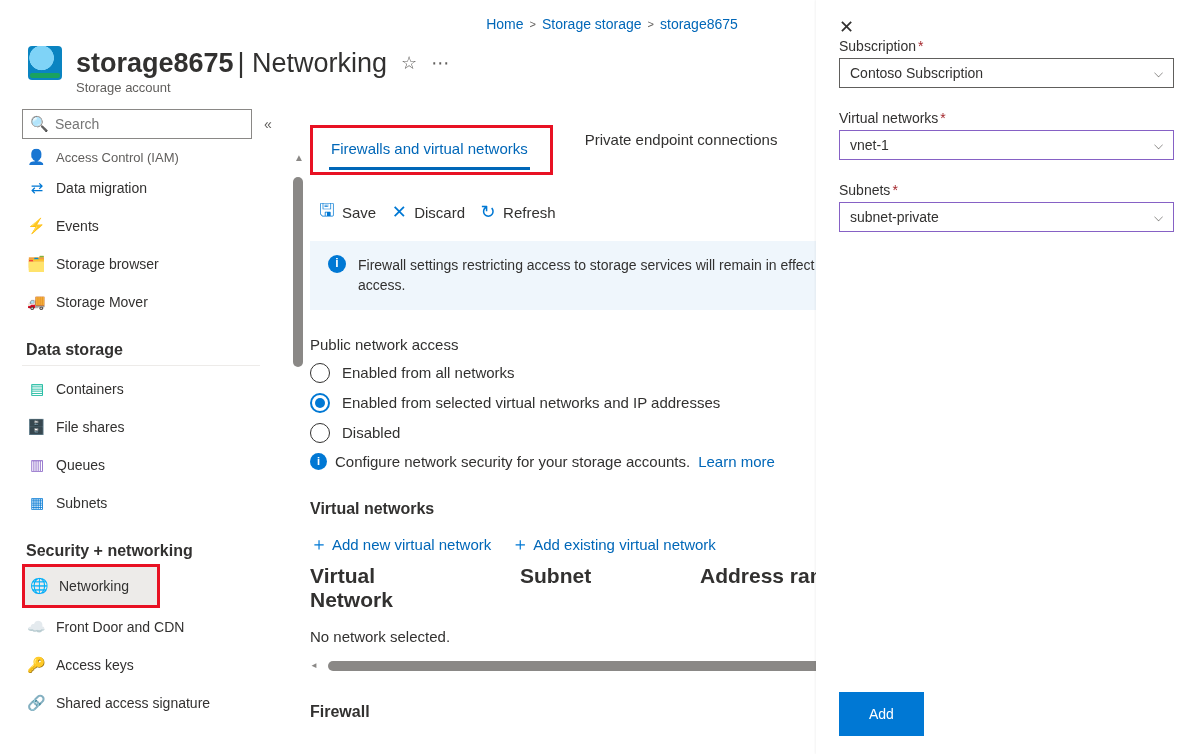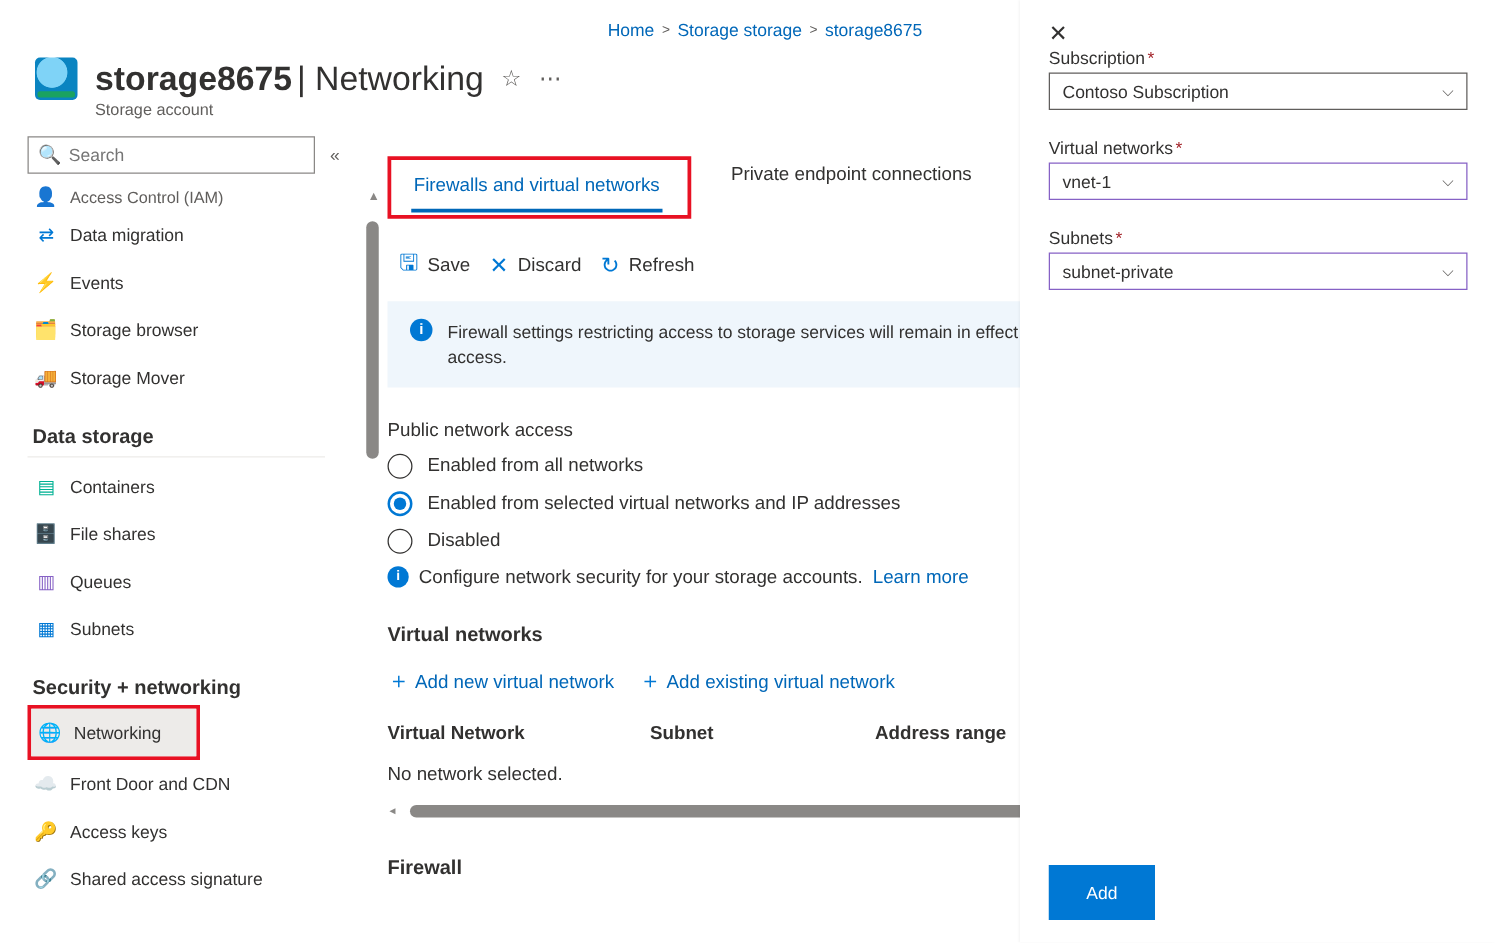--- a/index.html
+++ b/index.html
@@ -223,22 +223,22 @@
     width:17px;height:17px;border-radius:50%;background:#0078d4;color:#fff;
     font-size:11px;font-weight:700;
   }
 
   .section-head {
     font-weight:600; font-size:16px; margin-top:30px; margin-bottom:14px;
   }
   .vnet-actions { display:flex; gap:20px; font-size:15px; color:#0067b8; }
   .vnet-actions .plus { color:#0078d4; font-size:18px; margin-right:4px;}
   .vnet-table-head {
-    display:flex; gap:60px; font-weight:600; font-size:15px;
-    margin-top:22px;
+    display:flex; gap:60px; font-weight:600; font-size:21px;
+    margin-top:8px;
   }
   .vnet-table-head span:nth-child(1){width:150px;}
   .vnet-table-head span:nth-child(2){width:120px;}
   .vnet-empty { margin-top:16px; font-size:15px; color:#323130;}
   .hscroll {
     margin-top:16px; height:12px; position:relative;
   }
   .hscroll::before{
     content:"◄"; position:absolute; left:0; font-size:8px; color:#8a8886;
   }

